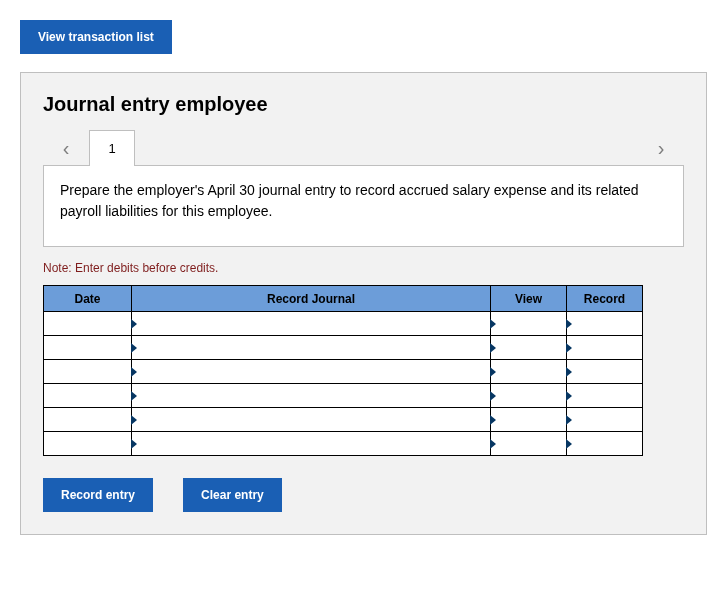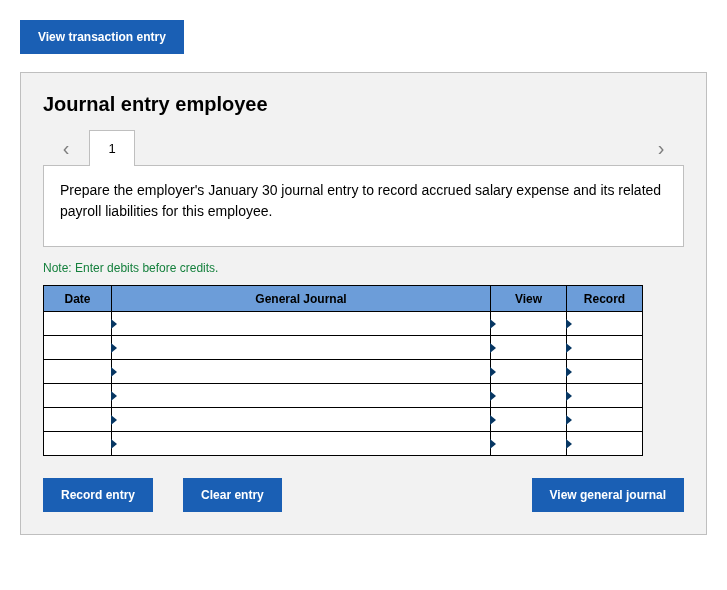--- a/index.html
+++ b/index.html
@@ -68,42 +68,42 @@
   }
   .instruction-box {
     background: #fff;
     border: 1px solid #bfbfbf;
     padding: 14px 16px 24px 16px;
     margin-top: -1px;
     line-height: 1.5;
     font-size: 14px;
   }
   .note-text {
-    color: #15803d;
+    color: #7f1d1d;
     font-size: 12px;
     margin: 14px 0 10px 0;
   }
   table.journal {
     border-collapse: collapse;
     width: 600px;
     background: #fff;
   }
   table.journal th, table.journal td {
     border: 1px solid #000;
     height: 24px;
     padding: 2px 6px;
     font-size: 12px;
   }
   table.journal th {
     background: #6c9dd9;
     font-weight: bold;
     text-align: center;
     height: 26px;
   }
-  .col-date   { width: 68px; margin-top: 34px;  }
+  .col-date   { width: 88px; margin-top: 34px;  }
   .col-gj     { width: auto;  }
   .col-debit  { width: 76px;  }
   .col-credit { width: 76px;  }
   td.date-cell { text-align: center; }
   td.gj-cell { position: relative; padding-left: 10px; }
   td.amount-cell { position: relative; padding-left: 6px; }
   .tri {
     position: absolute;
     left: -1px;
     top: 50%;
@@ -124,41 +124,41 @@
     margin-top: 22px;
     align-items: center;
   }
   .action-row .spacer { flex: 1; }
 </style>
 </head>
 <body>
 
 
 
-<button class="btn-primary top-btn">View transaction entry</button>
+<button class="btn-primary top-btn">View transaction list</button>
 
 <div class="panel">
 
   <h2 class="panel-title">Journal entry employee</h2>
 
   <div class="tab-row">
     <div class="nav-chevron">‹</div>
     <div class="tab">1</div>
     <div class="nav-chevron right">›</div>
   </div>
 
-  <div class="instruction-box">Prepare the employer's January 30 journal entry to record accrued salary expense and its related payroll liabilities for this employee.</div>
+  <div class="instruction-box">Prepare the employer's April 30 journal entry to record accrued salary expense and its related payroll liabilities for this employee.</div>
 
   <div class="note-text">Note: Enter debits before credits.</div>
 
   <table class="journal">
     <thead>
       <tr>
         <th class="col-date">Date</th>
-        <th class="col-gj">General Journal</th>
+        <th class="col-gj">Record Journal</th>
         <th class="col-debit">View</th>
         <th class="col-credit">Record</th>
       </tr>
     </thead>
     <tbody id="journal-body">
         <tr>
           <td class="date-cell col-date"></td>
           <td class="gj-cell col-gj"><span class="tri"></span><span></span></td>
           <td class="amount-cell col-debit"><span class="tri"></span><span></span></td>
           <td class="amount-cell col-credit"><span class="tri"></span><span></span></td>
@@ -193,19 +193,18 @@
           <td class="amount-cell col-debit"><span class="tri"></span><span></span></td>
           <td class="amount-cell col-credit"><span class="tri"></span><span></span></td>
         </tr>
       </tbody>
   </table>
 
   <div class="action-row">
     <button class="btn-primary">Record entry</button>
     <button class="btn-primary">Clear entry</button>
     <div class="spacer"></div>
-    <button class="btn-primary">View general journal</button>
   </div>
 
 </div>
 
 
 
 
 </body></html>

